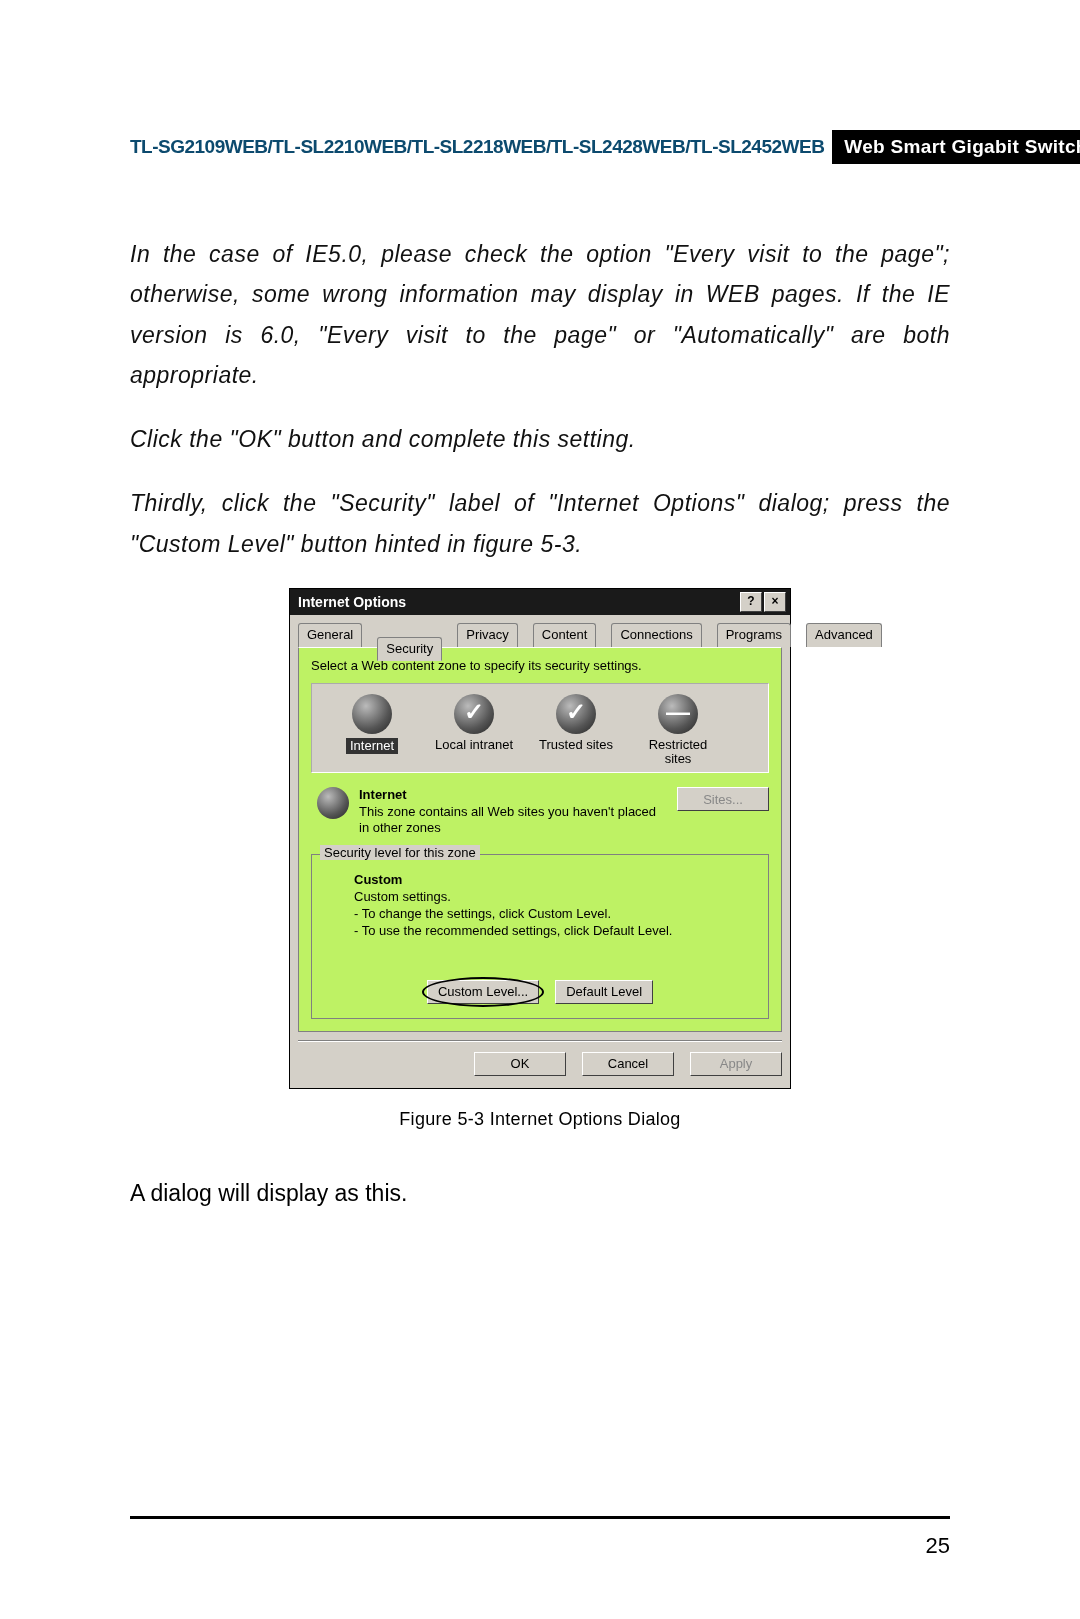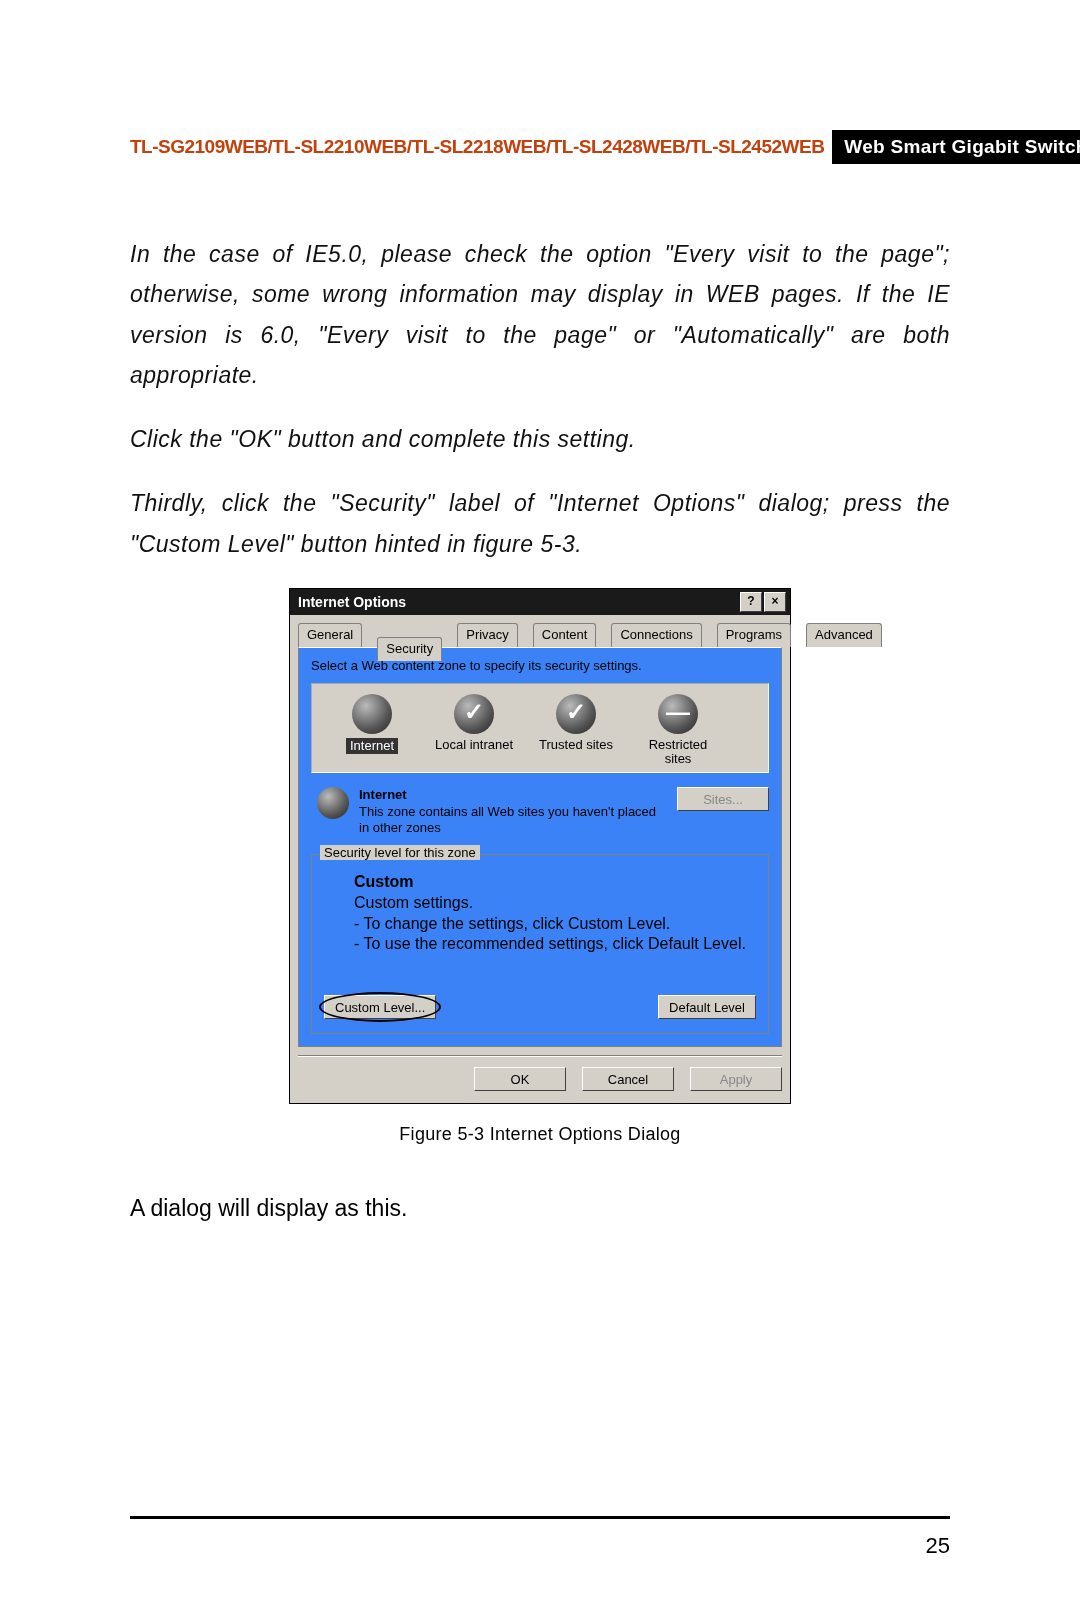--- a/index.html
+++ b/index.html
@@ -21,21 +21,21 @@
     display: flex;
     align-items: stretch;
     margin-bottom: 70px;
   }
   .header-left {
     font-family: Arial, sans-serif;
     font-weight: 900;
     font-size: 19px;
     letter-spacing: -0.5px;
     padding: 6px 8px 6px 0;
-    color: #c2410c;
+    color: #0c4a6e;
     white-space: nowrap;
   }
   .header-right {
     background: #000;
     color: #fff;
     font-weight: 900;
     font-size: 19px;
     letter-spacing: 0.3px;
     padding: 6px 12px;
     flex: 1;
@@ -109,21 +109,21 @@
     border-bottom: 1px solid #d4d0c8;
     z-index: 2;
     top: 14px;
     padding-bottom: 4px;
   }
   .panel {
     border: 1px solid #808080;
     border-top-color: #fff;
     margin: 0 8px 8px 8px;
     padding: 10px 12px 12px 12px;
-    background: #3b82f6;
+    background: #bef264;
   }
   .zone-instr {
     font-size: 13px;
     margin-bottom: 10px;
   }
   .zones {
     display: flex;
     justify-content: flex-start;
     gap: 18px;
     border: 1px inset #fff;
@@ -232,27 +232,27 @@
     padding: 0 4px;
     font-size: 13px;
   }
   .group-top-border {
     position: absolute;
     top: 0; left: 0; right: 0;
     border-top: 1px solid #808080;
   }
   .custom-block {
     margin-left: 30px;
-    font-size: 16px;
+    font-size: 13px;
     line-height: 1.3;
   }
   .custom-title { font-weight: bold; }
   .btn-row-right {
     display: flex;
-    justify-content: space-between;
+    justify-content: center;
     gap: 16px;
     margin-top: 40px;
   }
   .bottom-btns {
     display: flex;
     justify-content: flex-end;
     gap: 16px;
     padding: 0 8px 12px 1px;
   }
   .btn-divider {

